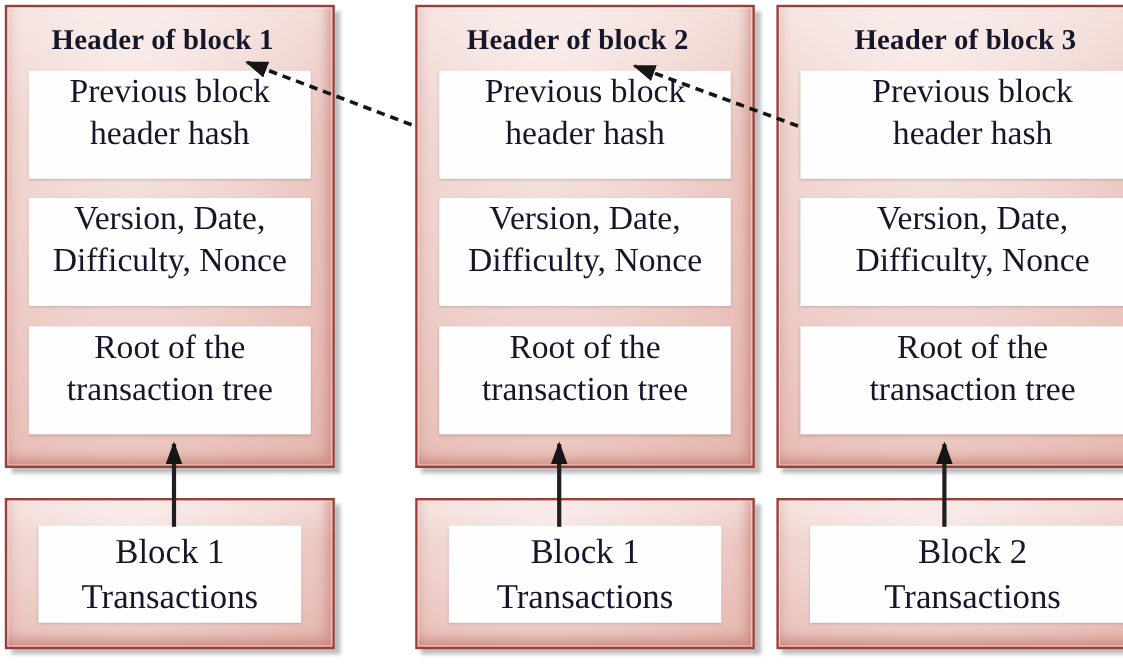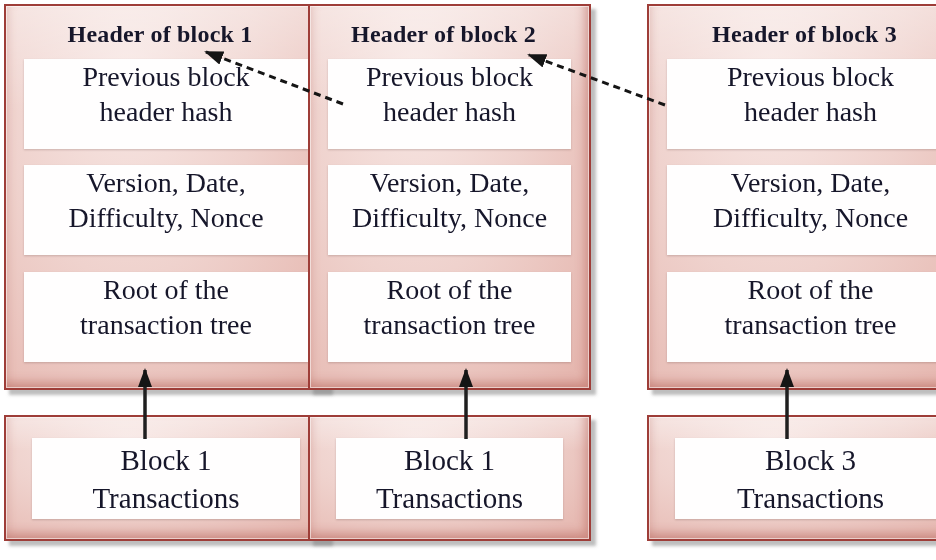--- a/index.html
+++ b/index.html
@@ -18,22 +18,22 @@
     border:2px solid #9e3d38;
     background:
       linear-gradient(to bottom, rgba(255,255,255,0.40), rgba(255,255,255,0) 28%),
       radial-gradient(ellipse at 38% 18%, #f7e6e3 0%, #efd2cd 46%, #e4b3ab 100%);
     box-shadow:
       inset 0 0 0 1px rgba(255,255,255,0.55),
       inset -7px -9px 10px -3px rgba(186,106,96,0.55),
       inset 7px 0 9px -5px rgba(186,106,96,0.30),
       5px 5px 3px rgba(125,125,125,0.50);
   }
-  .col1{left:4px;width:324px;}
-  .col2{left:308px;width:283px;padding-left:36px;}
+  .col1{left:4px;width:275px;}
+  .col2{left:346px;width:283px;padding-left:36px;}
   .col3{left:647px;width:327px;}
   .header-block{top:4px;height:386px;}
   .tx-block{top:415px;height:126px;}
 
   .block-title{
     position:absolute;top:0;left:0;right:0;height:50px;
     display:flex;align-items:center;justify-content:center;
     padding:6px 18px 0 6px;box-sizing:border-box;
     font-weight:bold;font-size:24px;letter-spacing:0.2px;
   }
@@ -129,21 +129,21 @@
       <span class="field-text">Version, Date,
 Difficulty, Nonce</span>
     </div>
     <div class="field f3">
       <span class="field-text">Root of the
 transaction tree</span>
     </div>
   </div>
   <div class="pinkblock tx-block col3">
     <div class="tx-inner">
-      <span class="tx-text">Block 3
+      <span class="tx-text">Block 2
 Transactions</span>
     </div>
   </div>
 
   <svg class="overlay" viewBox="0 0 936 560" xmlns="http://www.w3.org/2000/svg">
     <defs>
       <marker id="ah" markerUnits="userSpaceOnUse" markerWidth="21" markerHeight="16" refX="17" refY="7" orient="auto">
         <path d="M0,0 L19,7 L0,14 Z" fill="#151515"></path>
       </marker>
     </defs>

